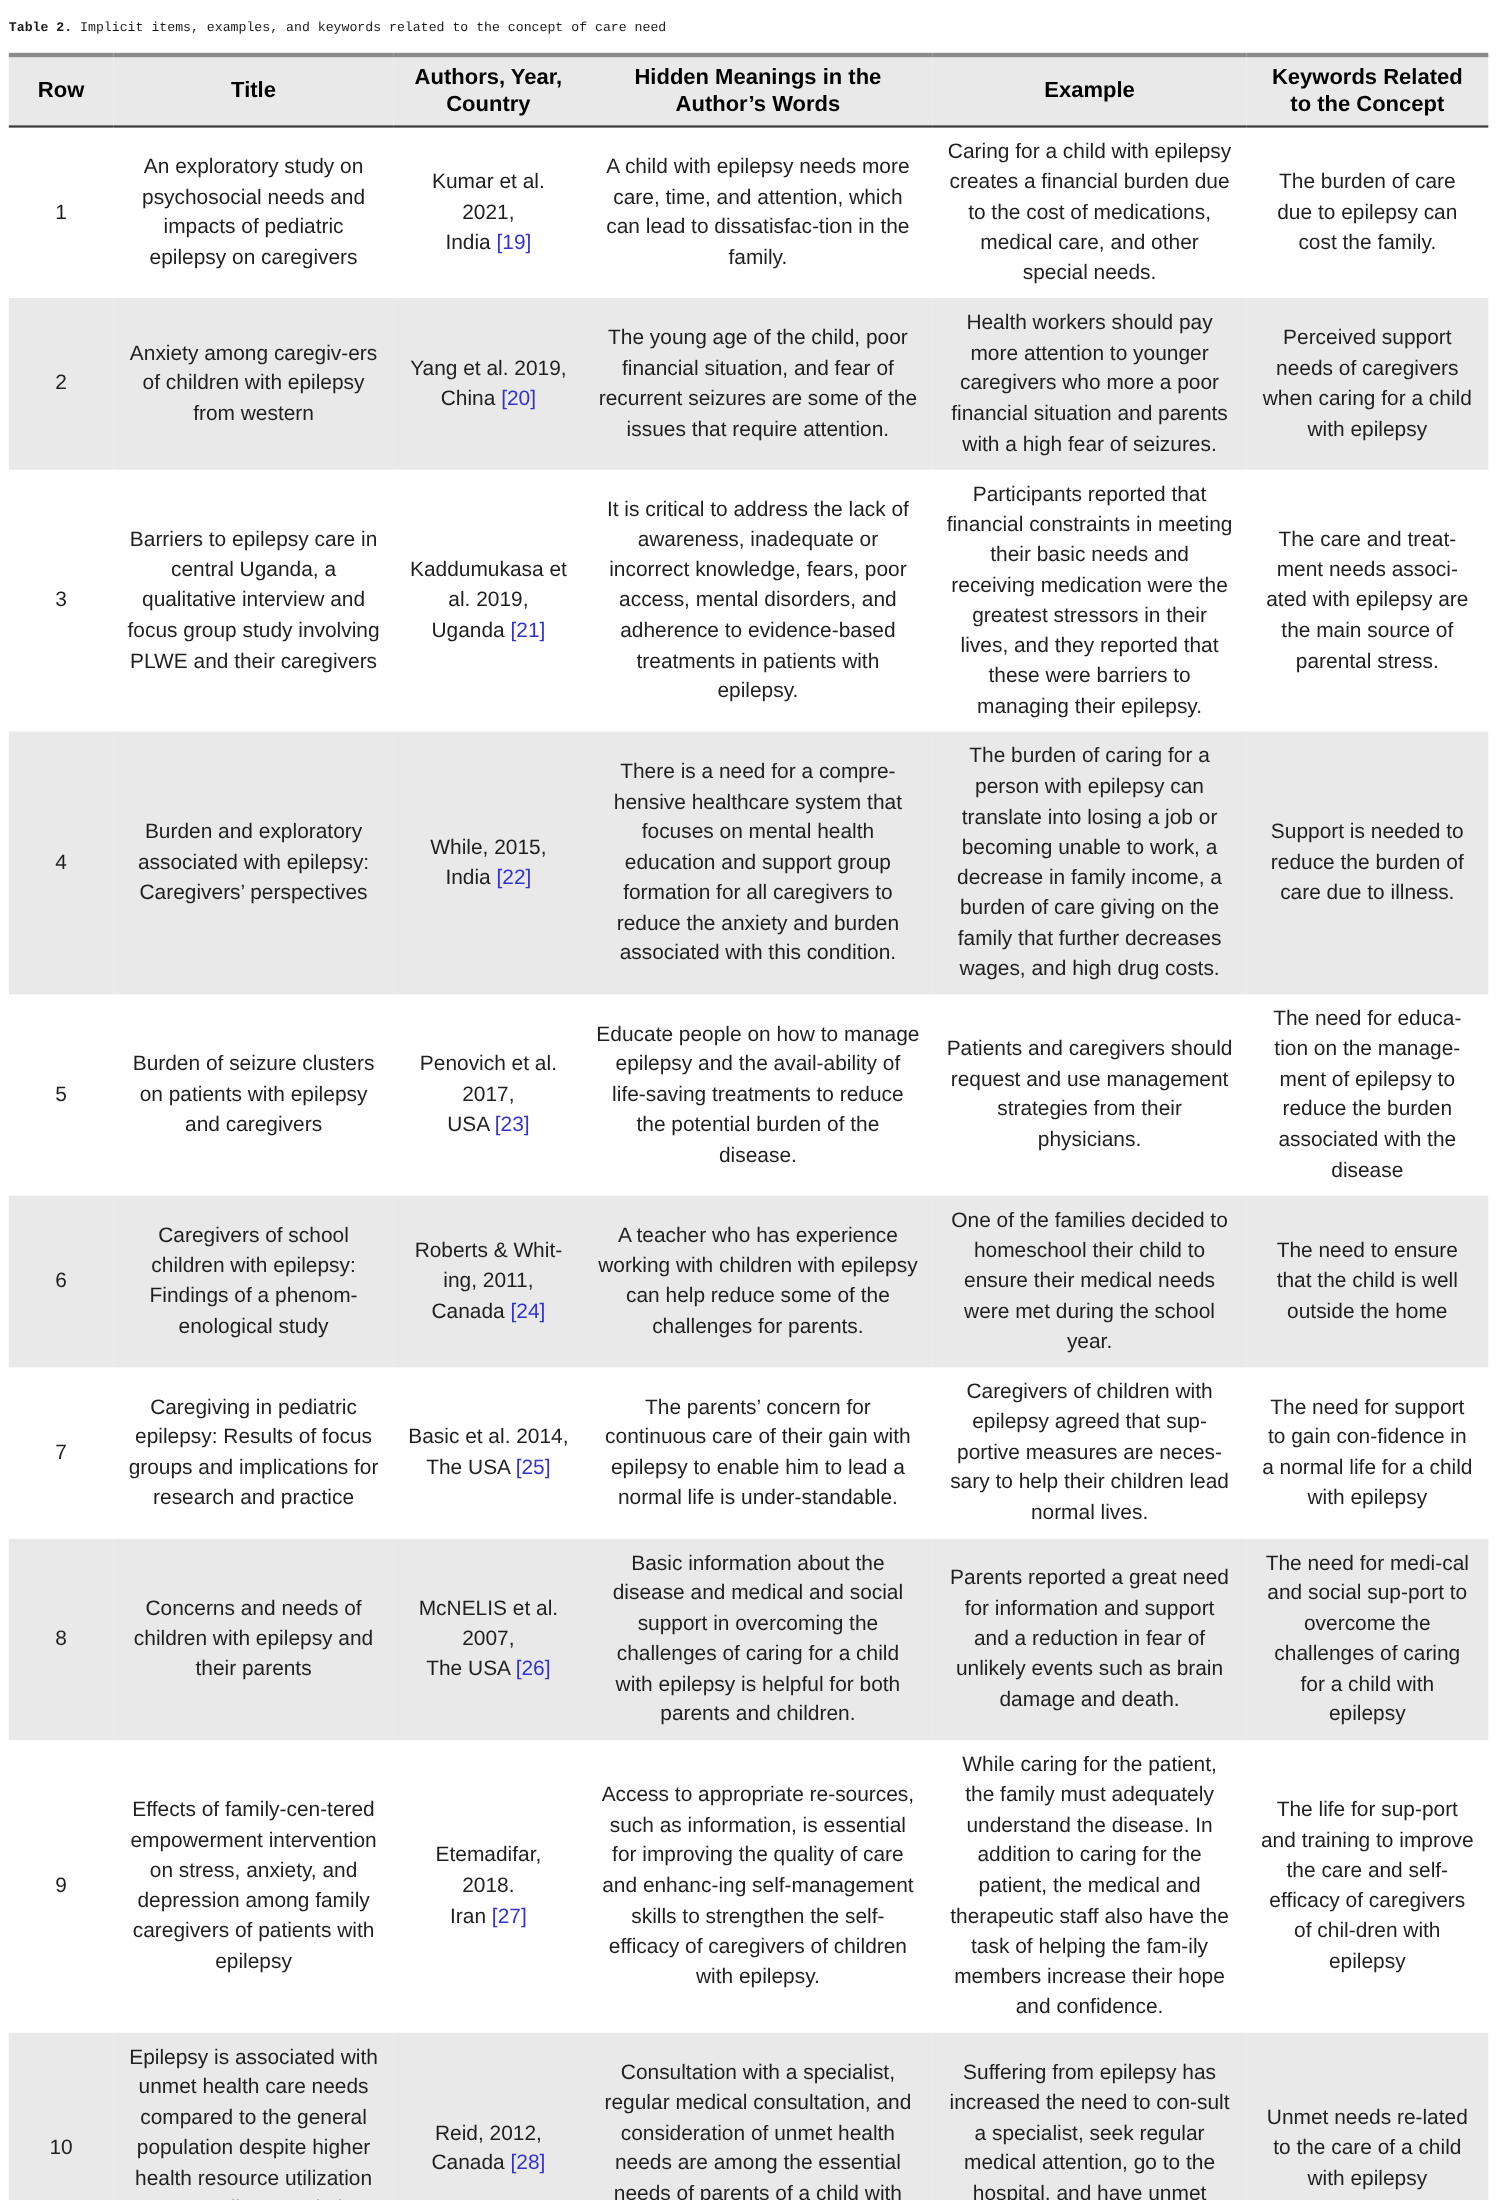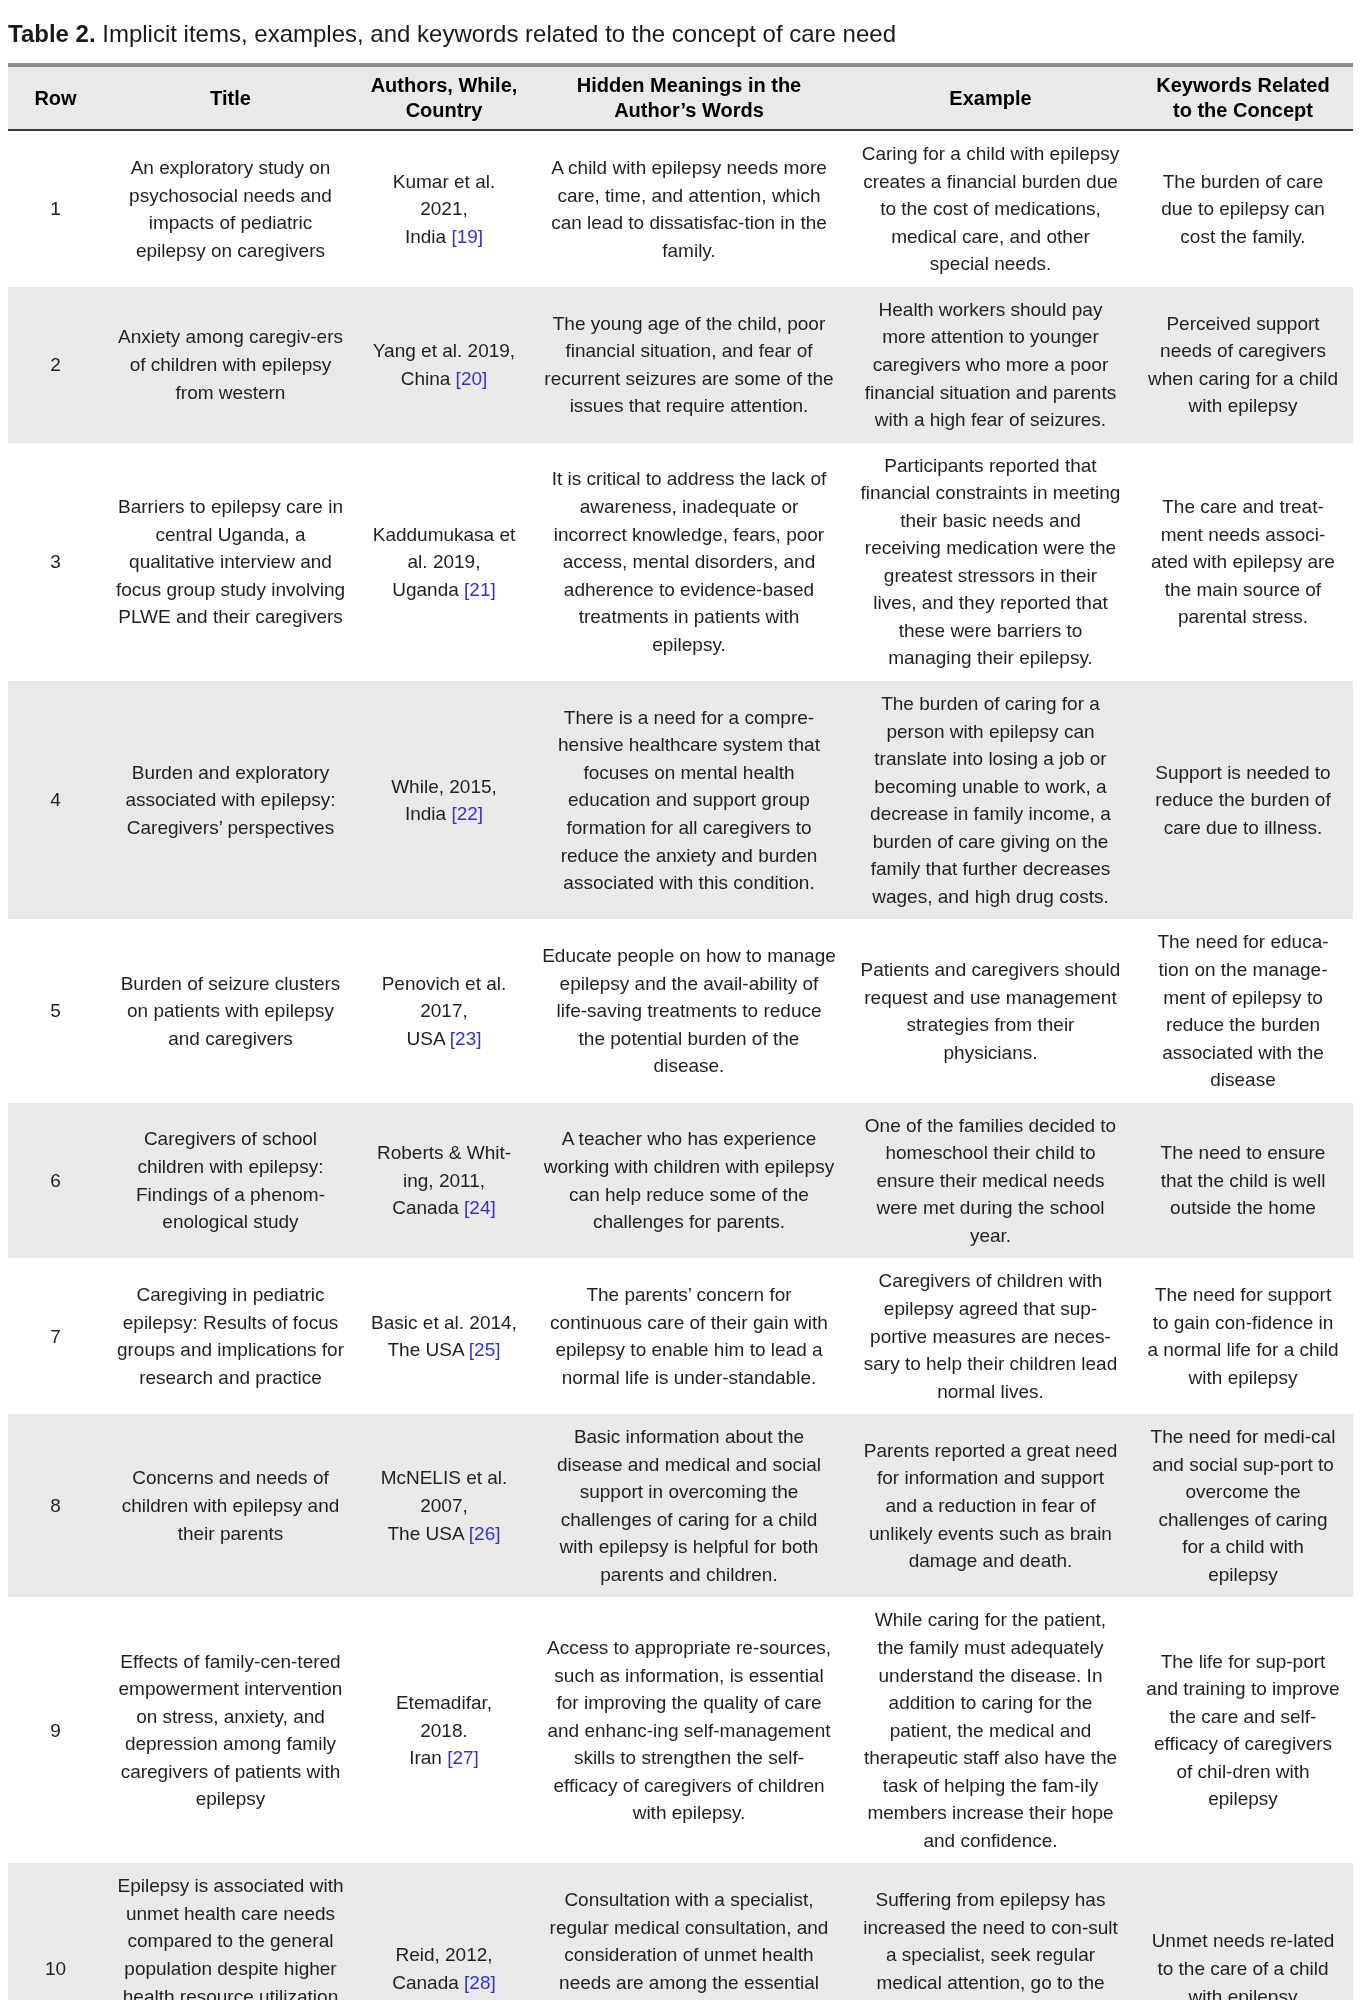--- a/index.html
+++ b/index.html
@@ -10,24 +10,25 @@
   html,body{margin:0;padding:0;background:#ffffff;}
   body{
     font-family:"Liberation Sans","DejaVu Sans",sans-serif;
     color:#1f1f1f;
     width:1361px;
   }
   .page{
     padding:16px 8px 10px 8px;
   }
   .caption{
-    font-size:24px;
+    font-size:12px;
     line-height:1.3;
     margin:2px 0 14px 0;
     color:#1a1a1a;
+    font-family:Liberation Mono, monospace;
   }
   .caption b{font-weight:700;}
   table.care-table{
     border-collapse:collapse;
     table-layout:fixed;
     width:1345px;
     border-top:4px solid #8c8c8c;
     border-bottom:4px solid #8c8c8c;
   }
   thead th{
@@ -76,21 +77,21 @@
       <col class="col-title">
       <col class="col-authors">
       <col class="col-hidden">
       <col class="col-example">
       <col class="col-keywords">
     </colgroup>
     <thead>
       <tr>
         <th>Row</th>
         <th>Title</th>
-        <th>Authors, While,
+        <th>Authors, Year,
 Country</th>
         <th>Hidden Meanings in the
 Author’s Words</th>
         <th>Example</th>
         <th>Keywords Related
 to the Concept</th>
       </tr>
     </thead>
     <tbody>
   <tr>

